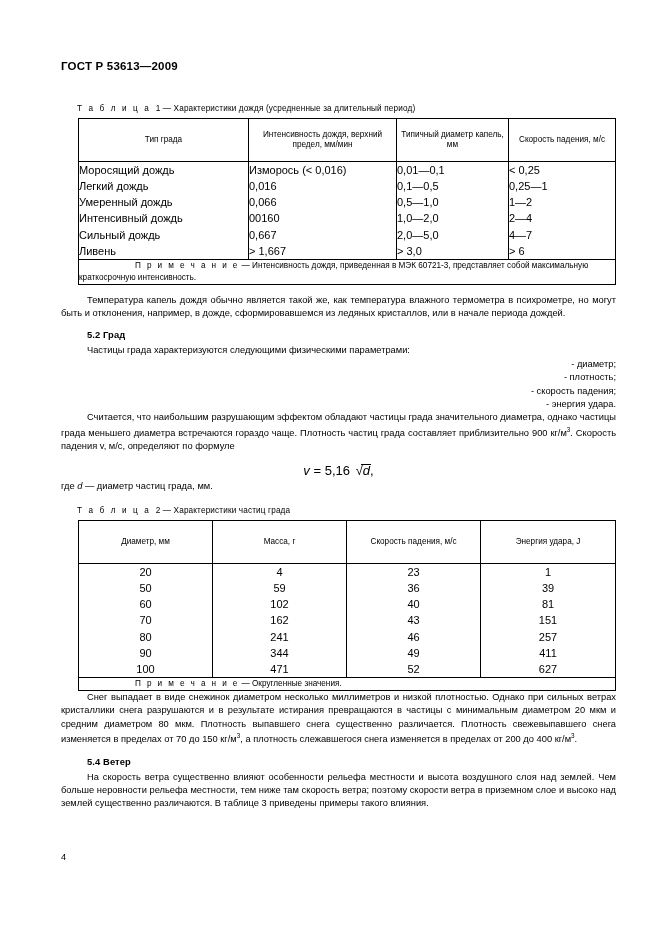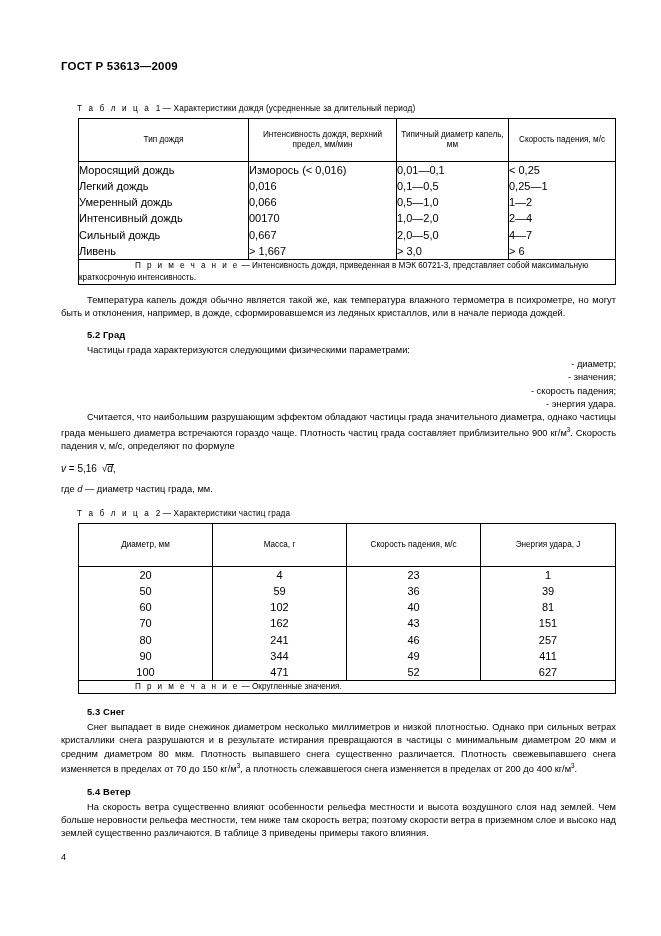--- a/index.html
+++ b/index.html
@@ -115,23 +115,23 @@
     letter-spacing: 0.1px;
   }
   p.dash {
     font-size: 9.3px;
     line-height: 1.44;
     margin: 0;
     text-indent: 26px;
     text-align: right;
   }
   .formula {
-    text-align: left;
-    font-size: 10px;
-    margin: 9px 0 9px 0;
+    text-align: center;
+    font-size: 13px;
+    margin: 9px 0 2px 0;
   }
   .formula i { font-style: italic; }
   .radical {
     display: inline-block;
     position: relative;
     padding-left: 2px;
   }
   .radical .vinc {
     border-top: 0.9px solid #000;
     position: absolute;
@@ -163,41 +163,41 @@
 
     <table class="gost">
       <colgroup>
         <col style="width:170px">
           <col style="width:148px">
           <col style="width:112px">
           <col style="width:107px">
       </colgroup>
       <thead>
         <tr>
-          <td>Тип дождя</td>
+          <td>Тип града</td>
           <td>Интенсивность дождя, верхний предел, мм/мин</td>
           <td>Типичный диаметр капель, мм</td>
           <td>Скорость падения, м/с</td>
         </tr>
       </thead>
       <tbody>
         <tr>
           <td class="cell-body">
             <div>Моросящий дождь</div>
             <div>Легкий дождь</div>
             <div>Умеренный дождь</div>
             <div>Интенсивный дождь</div>
             <div>Сильный дождь</div>
             <div>Ливень</div>
           </td>
           <td class="cell-body">
             <div>Изморось (&lt; 0,016)</div>
             <div>0,016</div>
             <div>0,066</div>
-            <div>00170</div>
+            <div>00160</div>
             <div>0,667</div>
             <div>&gt; 1,667</div>
           </td>
           <td class="cell-body">
             <div>0,01—0,1</div>
             <div>0,1—0,5</div>
             <div>0,5—1,0</div>
             <div>1,0—2,0</div>
             <div>2,0—5,0</div>
             <div>&gt; 3,0</div>
@@ -216,21 +216,21 @@
         </tr>
       </tbody>
     </table>
 
     <p class="body indent gap-top">Температура капель дождя обычно является такой же, как температура влажного термометра в психрометре, но могут быть и отклонения, например, в дожде, сформировавшемся из ледяных кристаллов, или в начале периода дождей.</p>
 
     <h3 class="sect">5.2  Град</h3>
 
     <p class="body indent">Частицы града характеризуются следующими физическими параметрами:</p>
     <p class="dash">- диаметр;</p>
-    <p class="dash">- значения;</p>
+    <p class="dash">- плотность;</p>
     <p class="dash">- скорость падения;</p>
     <p class="dash">- энергия удара.</p>
 
     <p class="body indent"><span>Считается, что наибольшим разрушающим эффектом обладают частицы града значительного диаметра, однако частицы града меньшего диаметра встречаются гораздо чаще. Плотность частиц града составляет приблизительно 900 кг/м</span><sup class="sup">3</sup><span>. Скорость падения v, м/с, определяют по формуле</span></p>
 
     <div class="formula"><i>v</i> <span>= 5,16</span> <span class="radical">√<span class="vinc"></span><i>d</i></span><span>,</span></div>
 
     <p class="body"><span>где</span> <i>d</i> <span>— диаметр частиц града, мм.</span></p>
 
 
@@ -291,21 +291,20 @@
             <div>411</div>
             <div>627</div>
           </td>
         </tr>
         <tr>
           <td class="note-cell" colspan="4"><span class="spaced">П р и м е ч а н и е</span> <span>— Округленные значения.</span></td>
         </tr>
       </tbody>
     </table>
 
-    <h3 class="sect" style="margin-top:12px">5.3  Снег</h3>
 
     <p class="body indent"><span>Снег выпадает в виде снежинок диаметром несколько миллиметров и низкой плотностью. Однако при сильных ветрах кристаллики снега разрушаются и в результате истирания превращаются в частицы с минимальным диаметром 20 мкм и средним диаметром 80 мкм. Плотность выпавшего снега существенно различается. Плотность свежевыпавшего снега изменяется в пределах от 70 до 150 кг/м</span><sup class="sup">3</sup><span>, а плотность слежавшегося снега изменяется в пределах от 200 до 400 кг/м</span><sup class="sup">3</sup><span>.</span></p>
 
     <h3 class="sect">5.4  Ветер</h3>
 
     <p class="body indent">На скорость ветра существенно влияют особенности рельефа местности и высота воздушного слоя над землей. Чем больше неровности рельефа местности, тем ниже там скорость ветра; поэтому скорости ветра в приземном слое и высоко над землей существенно различаются. В таблице 3 приведены примеры такого влияния.</p>
 
   </div>
 
   <div class="pageno">4</div>

